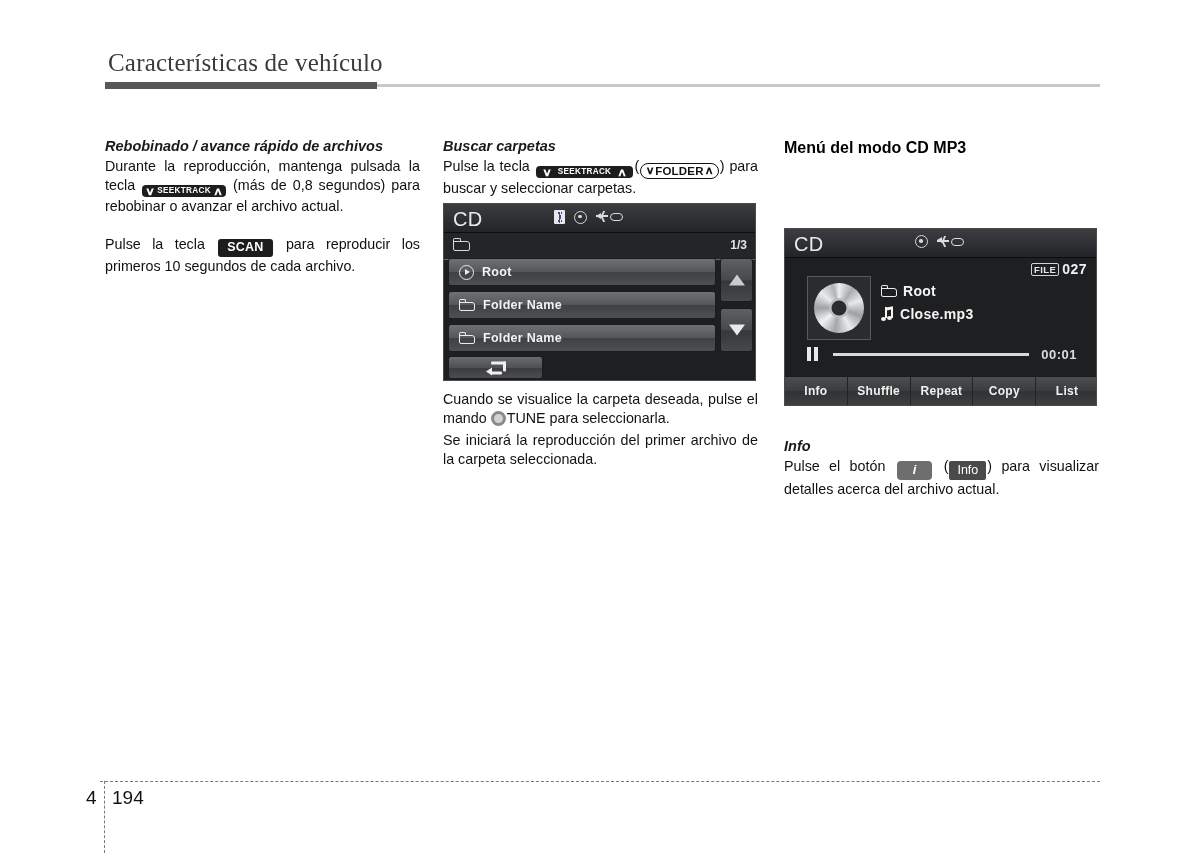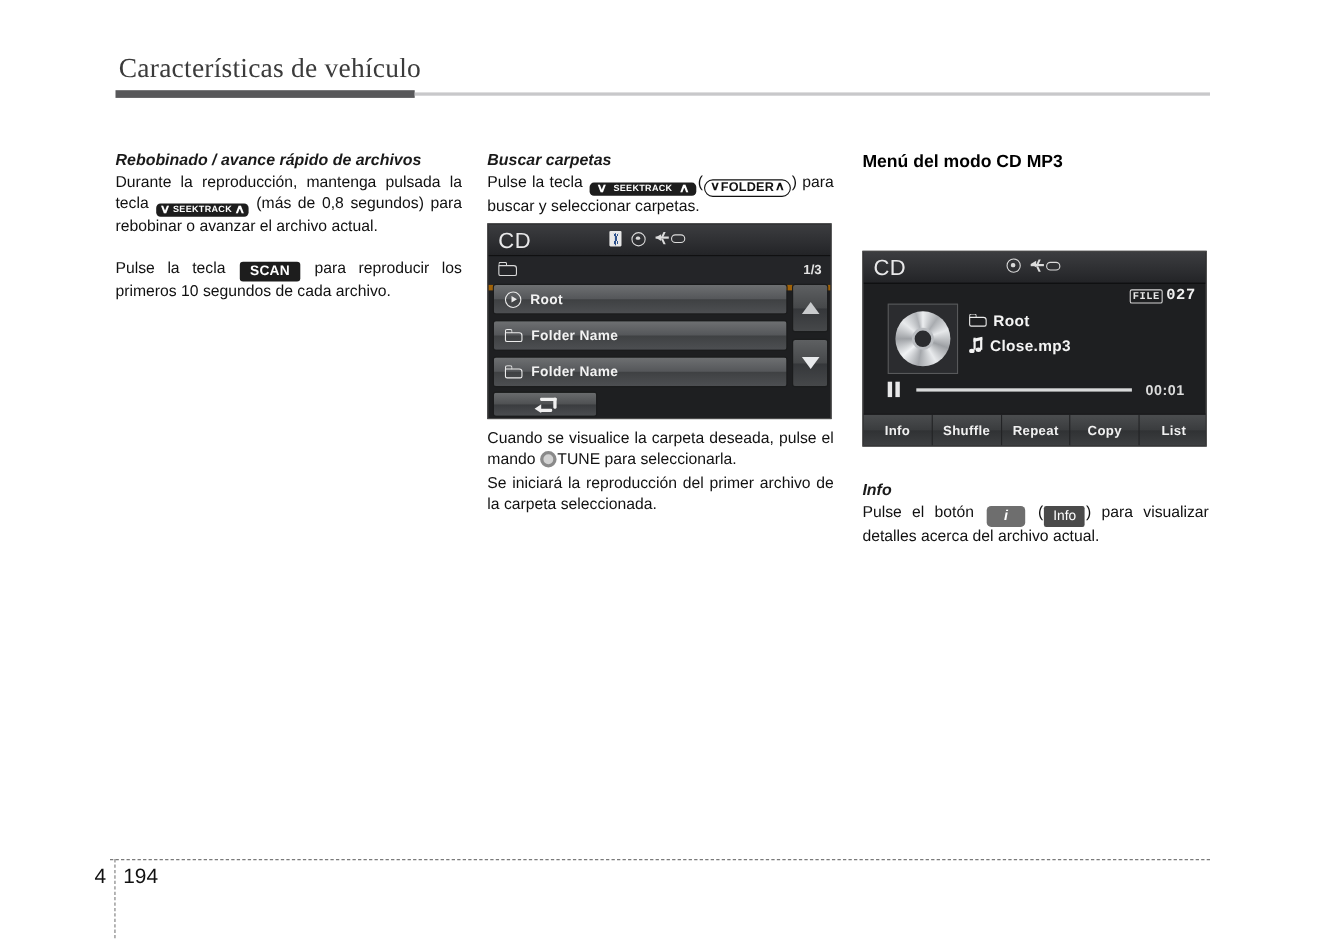--- a/index.html
+++ b/index.html
@@ -302,21 +302,21 @@
     position: absolute;
     left: 443px;
     top: 203px;
     width: 313px;
     height: 178px;
   }
   .fs-path {
     position: relative;
     height: 26px;
     background: #242528;
-    border-bottom: 5px solid #a16207;
+    border-bottom: 1px solid #a16207;
     padding-left: 47px;
   }
   .folder-glyph {
     position: absolute;
     left: 9px; top: 5px;
     width: 17px; height: 13px;
   }
   .folder-glyph .fg-body {
     position: absolute; left: 0; bottom: 0;
     width: 17px; height: 10px;
@@ -499,21 +499,20 @@
     width: 313px;
     height: 178px;
   }
   .ps-file {
     position: absolute;
     right: 9px;
     top: 32px;
     display: flex;
     align-items: center;
     gap: 3px;
-    font-family: Liberation Mono, monospace;
   }
   .ps-file .boxed {
     border: 1.4px solid #d4d4d4;
     border-radius: 2px;
     color: #e6e6e6;
     font-size: 9.5px;
     font-weight: bold;
     line-height: 11px;
     padding: 0 2px;
     letter-spacing: 0.4px;

